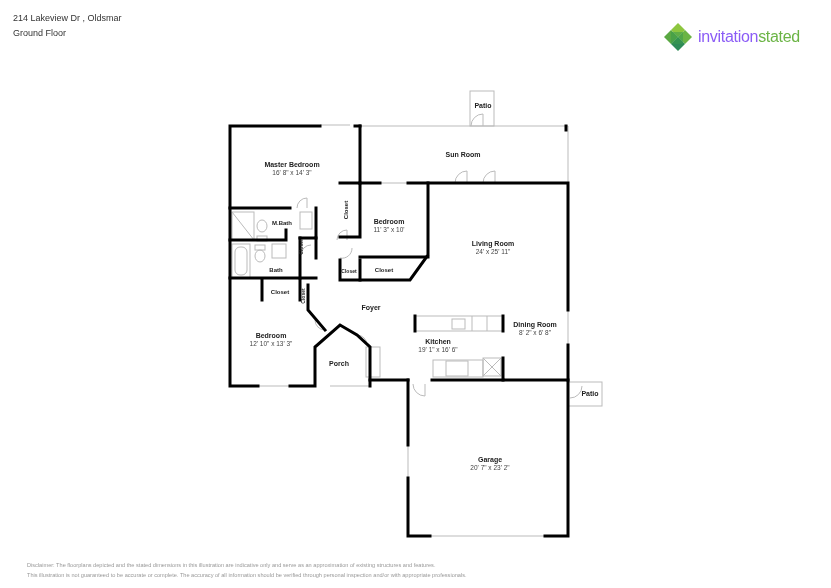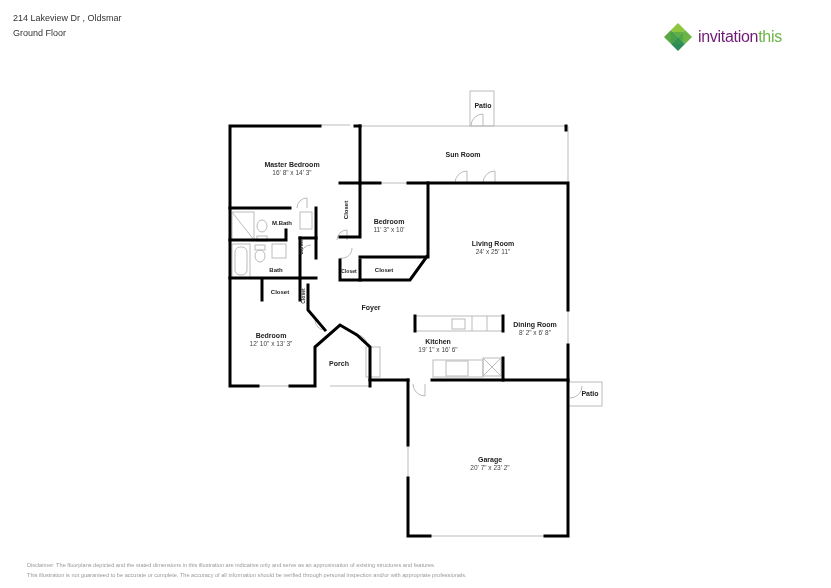--- a/index.html
+++ b/index.html
@@ -3,21 +3,21 @@
 <meta charset="utf-8">
 <style>
   html, body { margin:0; padding:0; background:#ffffff; }
   body { width:831px; height:588px; position:relative; overflow:hidden; font-family:"Liberation Sans", sans-serif; }
   .hdr { position:absolute; left:13px; font-size:9px; color:#333; }
   #addr { top:13px; }
   #floor { top:28px; }
   #logo { position:absolute; left:663px; top:22px; width:160px; height:30px; }
   #logo .mark { position:absolute; left:0; top:0; width:30px; height:30px; }
   #logo .word { position:absolute; left:35px; top:6px; font-size:16px; letter-spacing:-0.3px; white-space:nowrap; }
-  #logo .w1 { color:#701a75;margin-top:12px; }
+  #logo .w1 { color:#8b5cf6;margin-top:12px; }
   #logo .w2 { color:#6bb445; }
   #plan { position:absolute; left:0; top:0; }
   .rl { font-family:"Liberation Sans", sans-serif; font-weight:bold; font-size:7px; fill:#222; text-anchor:middle; }
   .rd { font-family:"Liberation Sans", sans-serif; font-size:6.5px; fill:#444; text-anchor:middle; }
   .sl { font-family:"Liberation Sans", sans-serif; font-weight:bold; font-size:6px; fill:#222; text-anchor:middle; }
   .disc { position:absolute; left:27px; font-size:5.6px; color:#999; white-space:nowrap; }
   #disc1 { top:562px; }
   #disc2 { top:572px; }
 </style>
 </head>
@@ -27,21 +27,21 @@
 <div class="hdr" id="floor">Ground Floor</div>
 
 <div id="logo">
   <svg class="mark" viewBox="0 0 30 30">
     <polygon points="15,1 22,8 15,15 8,8" fill="#8dc63f"></polygon>
     <polygon points="22,8 29,15 22,22 15,15" fill="#6bb445"></polygon>
     <polygon points="8,8 15,15 8,22 1,15" fill="#5aa843"></polygon>
     <polygon points="15,15 22,22 15,29 8,22" fill="#2e8b57"></polygon>
     <polygon points="8,10 20,10 20,22 8,22" fill="#3d9b4a" opacity="0.55"></polygon>
   </svg>
-  <div class="word"><span class="w1">invitation</span><span class="w2">this</span></div>
+  <div class="word"><span class="w1">invitation</span><span class="w2">stated</span></div>
 </div>
 
 <svg id="plan" width="831" height="588" viewBox="0 0 831 588">
   <g fill="none" stroke="#bbb" stroke-width="1">
 
     <rect x="470" y="91" width="24" height="35"></rect>
 
     <line x1="358" y1="126" x2="568" y2="126"></line>
     <line x1="568" y1="126" x2="568" y2="183"></line>
 

